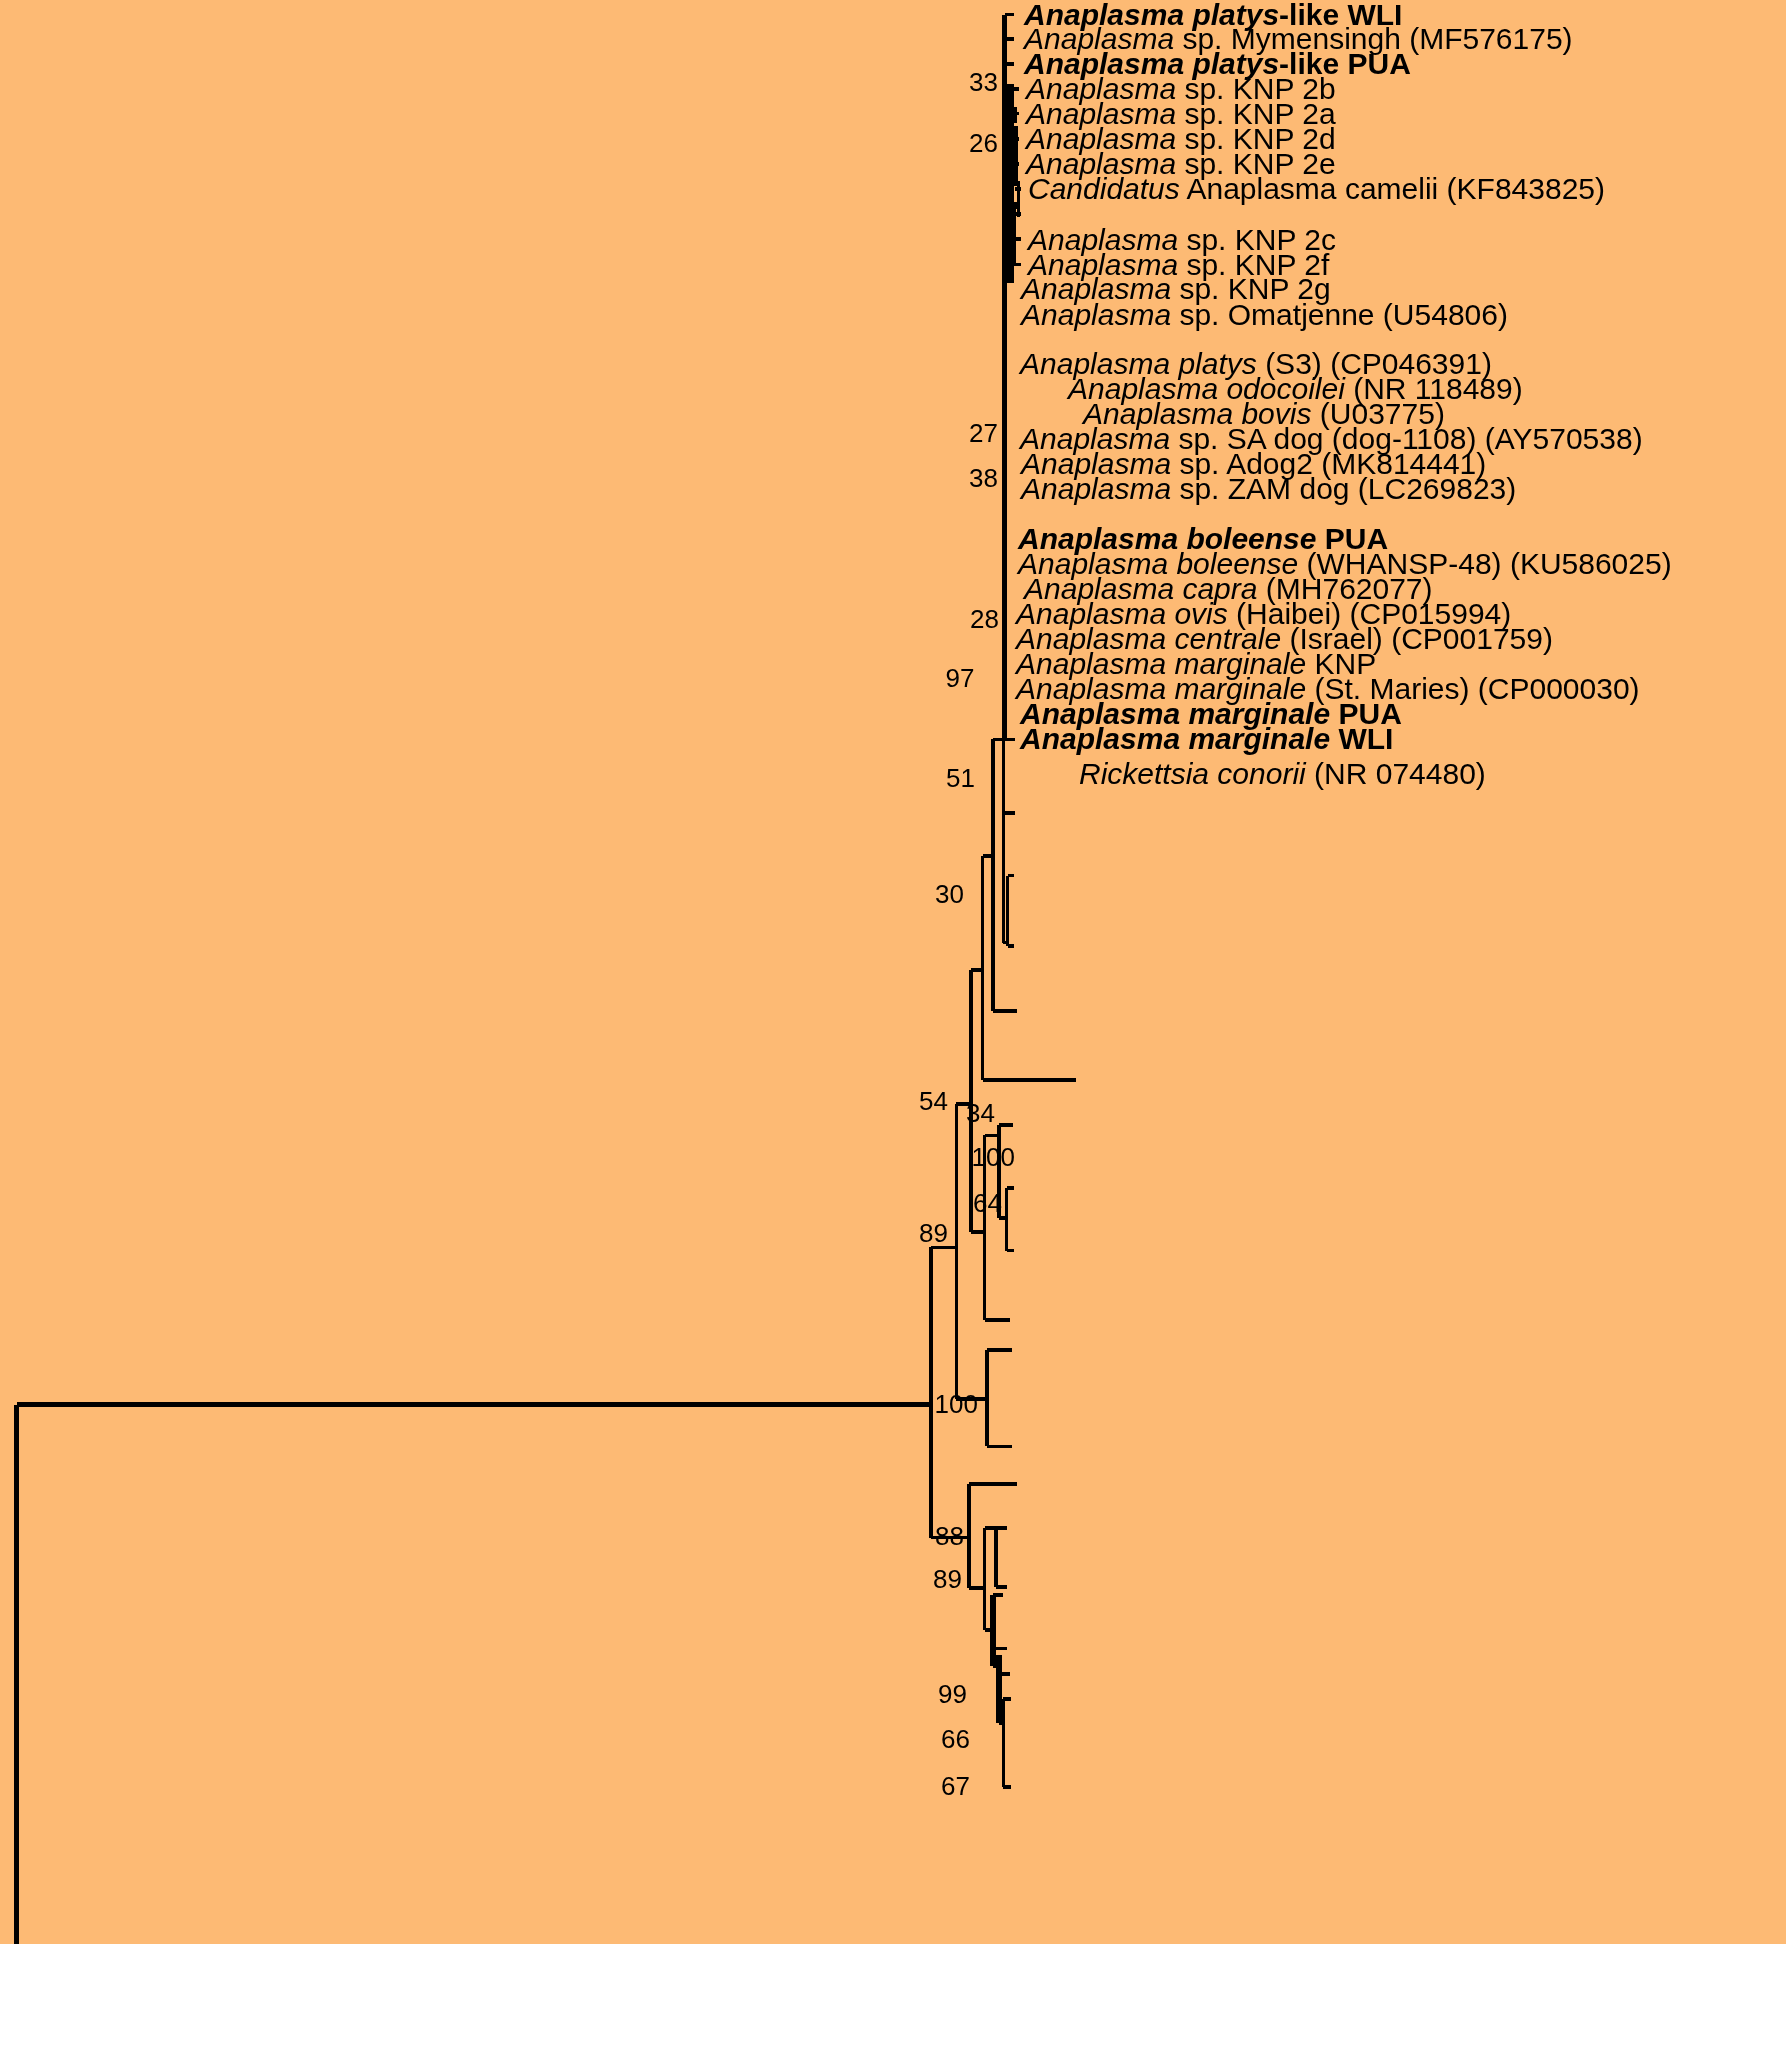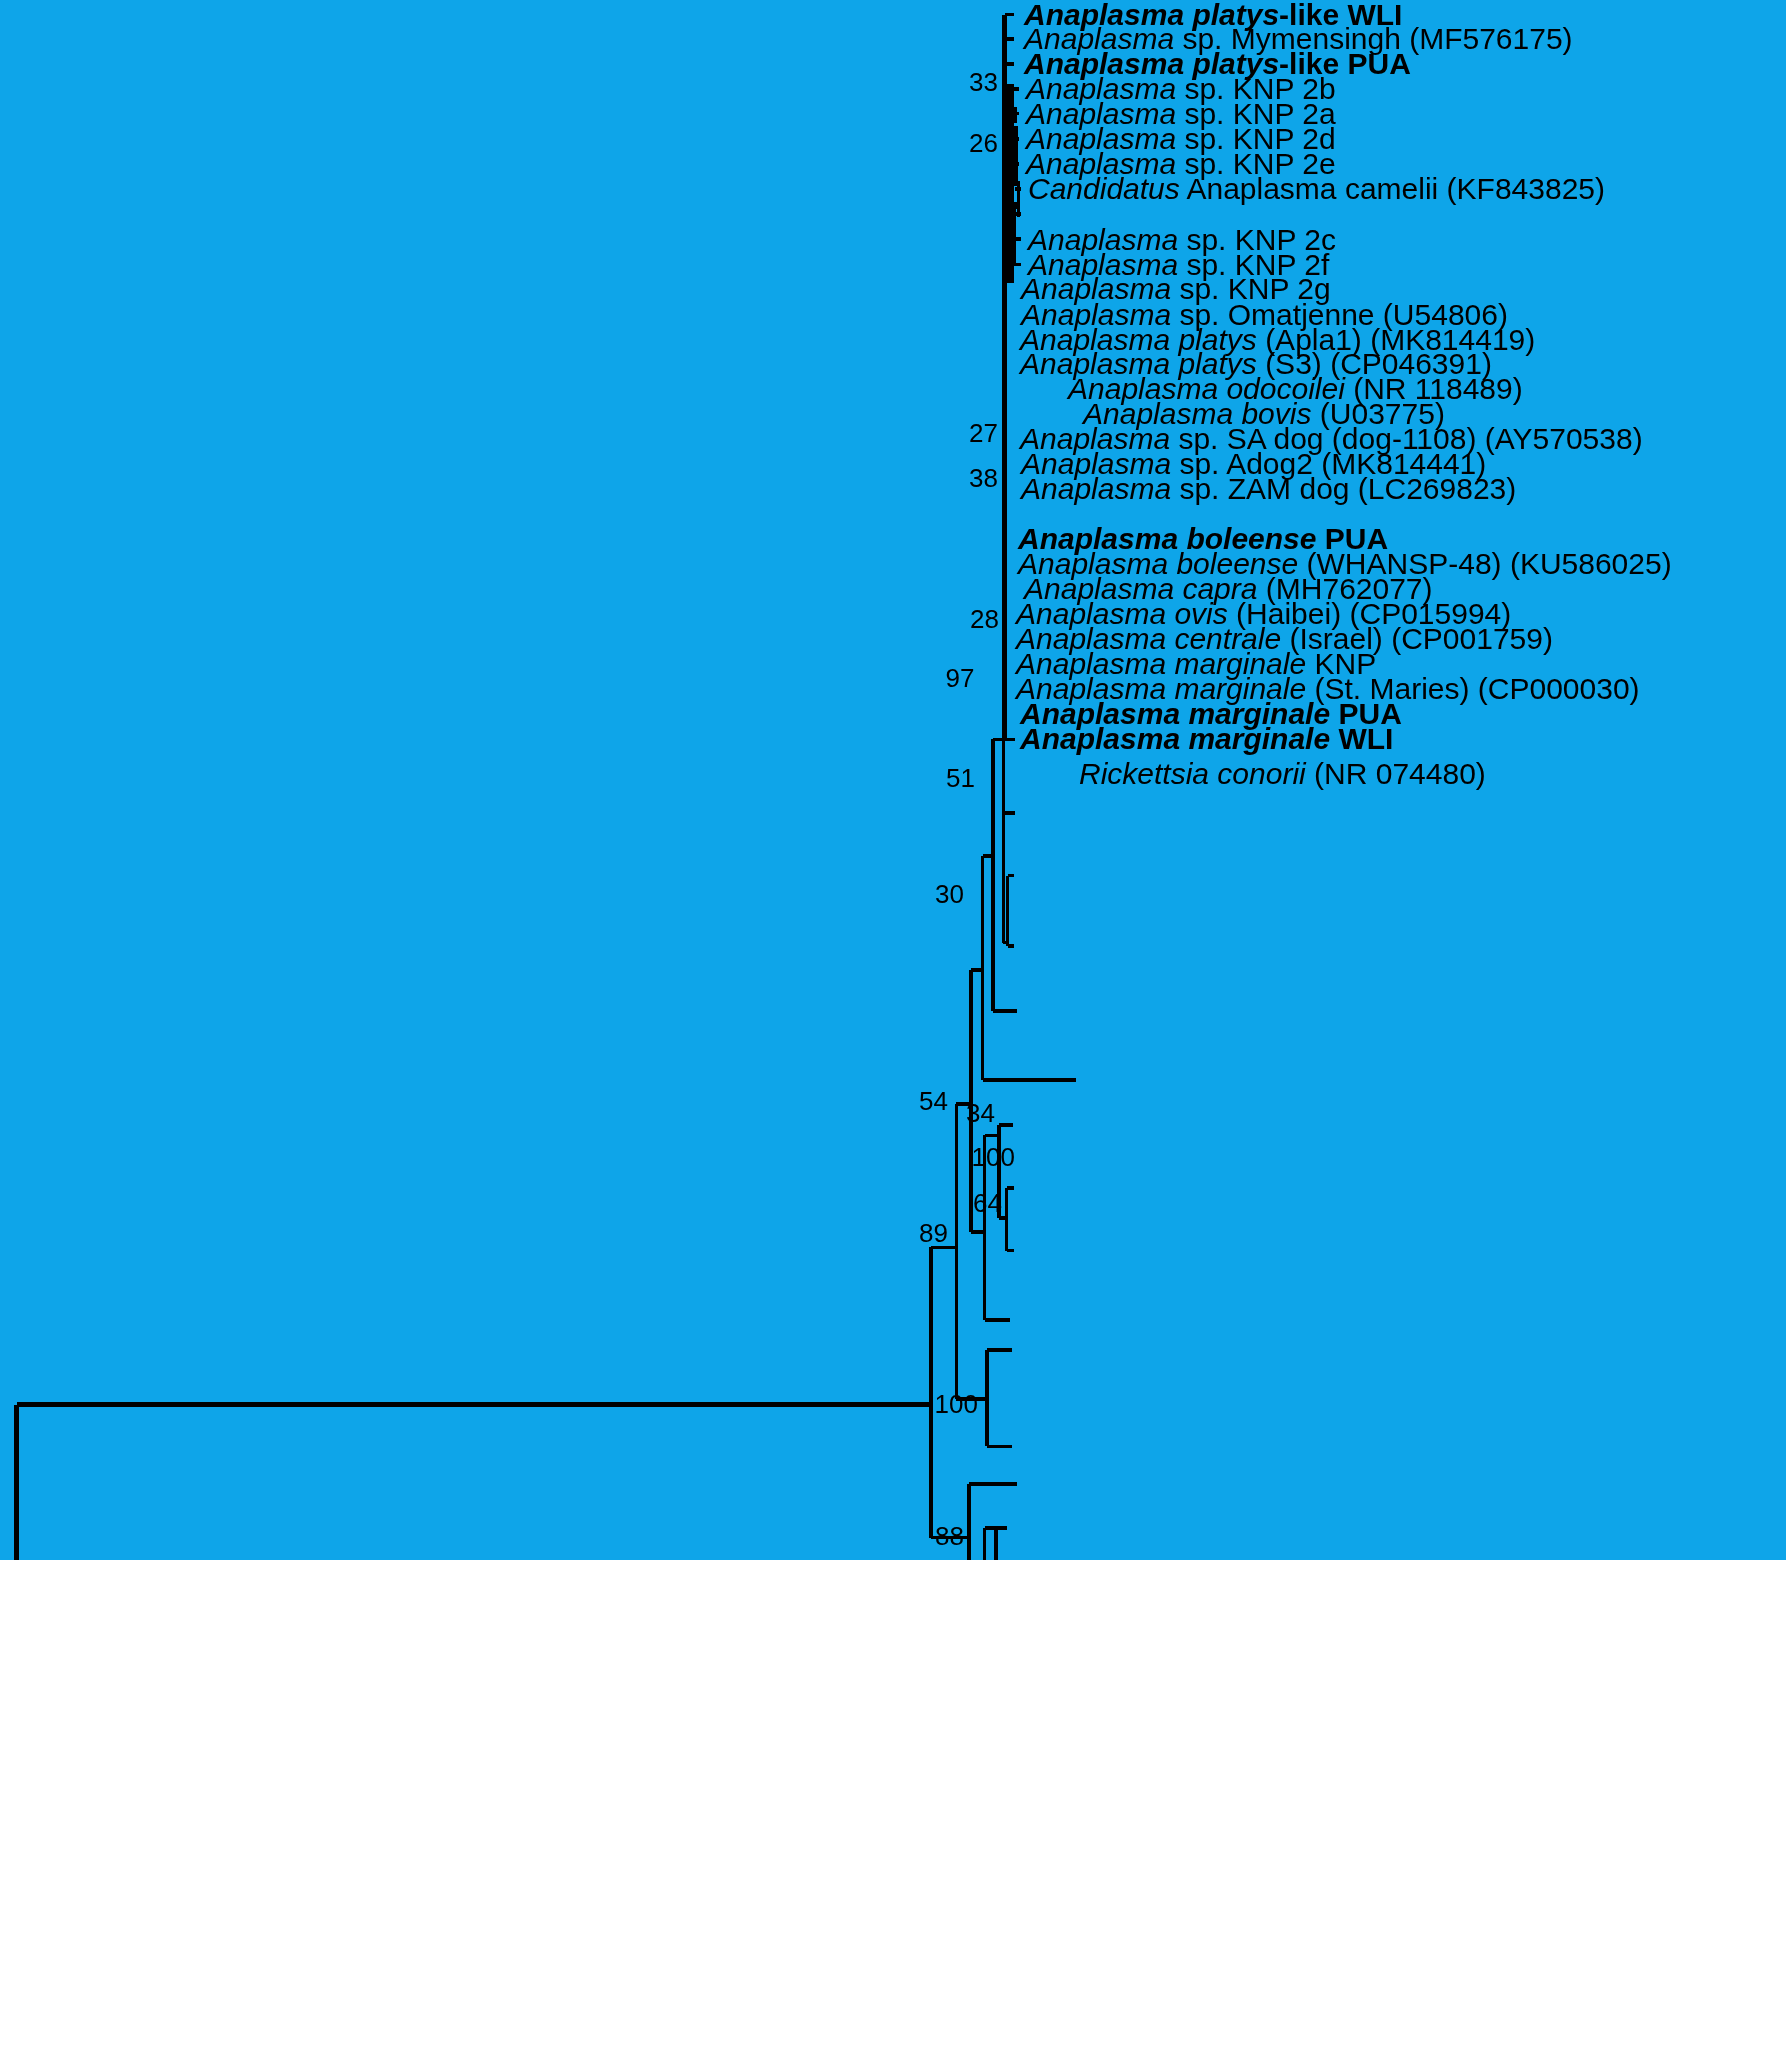--- a/index.html
+++ b/index.html
@@ -3,22 +3,22 @@
 <meta charset="utf-8">
 <style>
   html, body {
     margin: 0;
     padding: 0;
     background: #ffffff;
   }
   #page {
     position: relative;
     width: 1787px;
-    height: 1560px;
-    background: #0ea5e9;
+    height: 1944px;
+    background: #fdba74;
     font-family: "Liberation Sans", sans-serif;
     overflow: hidden;
   }
   svg.tree-canvas {
     position: absolute;
     left: 0;
     top: 0;
     width: 1787px;
     height: 2056px;
   }
@@ -191,21 +191,20 @@
   <div class="taxon-label bold" style="left:1024px; top:49px;"><span>Anaplasma platys</span><span class="nonital">-like PUA</span></div>
   <div class="taxon-label" style="left:1026px; top:74px;"><span>Anaplasma</span><span class="nonital"> sp. KNP 2b</span></div>
   <div class="taxon-label" style="left:1026px; top:99px;"><span>Anaplasma</span><span class="nonital"> sp. KNP 2a</span></div>
   <div class="taxon-label" style="left:1026px; top:124px;"><span>Anaplasma</span><span class="nonital"> sp. KNP 2d</span></div>
   <div class="taxon-label" style="left:1026px; top:149px;"><span>Anaplasma</span><span class="nonital"> sp. KNP 2e</span></div>
   <div class="taxon-label" style="left:1028px; top:174px;"><span>Candidatus</span><span class="nonital"> Anaplasma camelii (KF843825)</span></div>
   <div class="taxon-label" style="left:1028px; top:225px;"><span>Anaplasma</span><span class="nonital"> sp. KNP 2c</span></div>
   <div class="taxon-label" style="left:1028px; top:250px;"><span>Anaplasma</span><span class="nonital"> sp. KNP 2f</span></div>
   <div class="taxon-label" style="left:1021px; top:274px;"><span>Anaplasma</span><span class="nonital"> sp. KNP 2g</span></div>
   <div class="taxon-label" style="left:1021px; top:300px;"><span>Anaplasma</span><span class="nonital"> sp. Omatjenne (U54806)</span></div>
-  <div class="taxon-label" style="left:1020px; top:325px;"><span>Anaplasma platys</span><span class="nonital"> (Apla1) (MK814419)</span></div>
   <div class="taxon-label" style="left:1020px; top:349px;"><span>Anaplasma platys</span><span class="nonital"> (S3) (CP046391)</span></div>
   <div class="taxon-label" style="left:1068px; top:374px;text-align:center;"><span>Anaplasma odocoilei</span><span class="nonital"> (NR 118489)</span></div>
   <div class="taxon-label" style="left:1083px; top:399px;"><span>Anaplasma bovis</span><span class="nonital"> (U03775)</span></div>
   <div class="taxon-label" style="left:1020px; top:424px;"><span>Anaplasma</span><span class="nonital"> sp. SA dog (dog-1108) (AY570538)</span></div>
   <div class="taxon-label" style="left:1021px; top:449px;"><span>Anaplasma</span><span class="nonital"> sp. Adog2 (MK814441)</span></div>
   <div class="taxon-label" style="left:1021px; top:474px;"><span>Anaplasma</span><span class="nonital"> sp. ZAM dog (LC269823)</span></div>
   <div class="taxon-label bold" style="left:1018px; top:524px;"><span>Anaplasma boleense</span><span class="nonital"> PUA</span></div>
   <div class="taxon-label" style="left:1018px; top:549px;"><span>Anaplasma boleense</span><span class="nonital"> (WHANSP-48) (KU586025)</span></div>
   <div class="taxon-label" style="left:1024px; top:574px;"><span>Anaplasma capra</span><span class="nonital"> (MH762077)</span></div>
   <div class="taxon-label" style="left:1016px; top:599px;"><span>Anaplasma ovis</span><span class="nonital"> (Haibei) (CP015994)</span></div>

